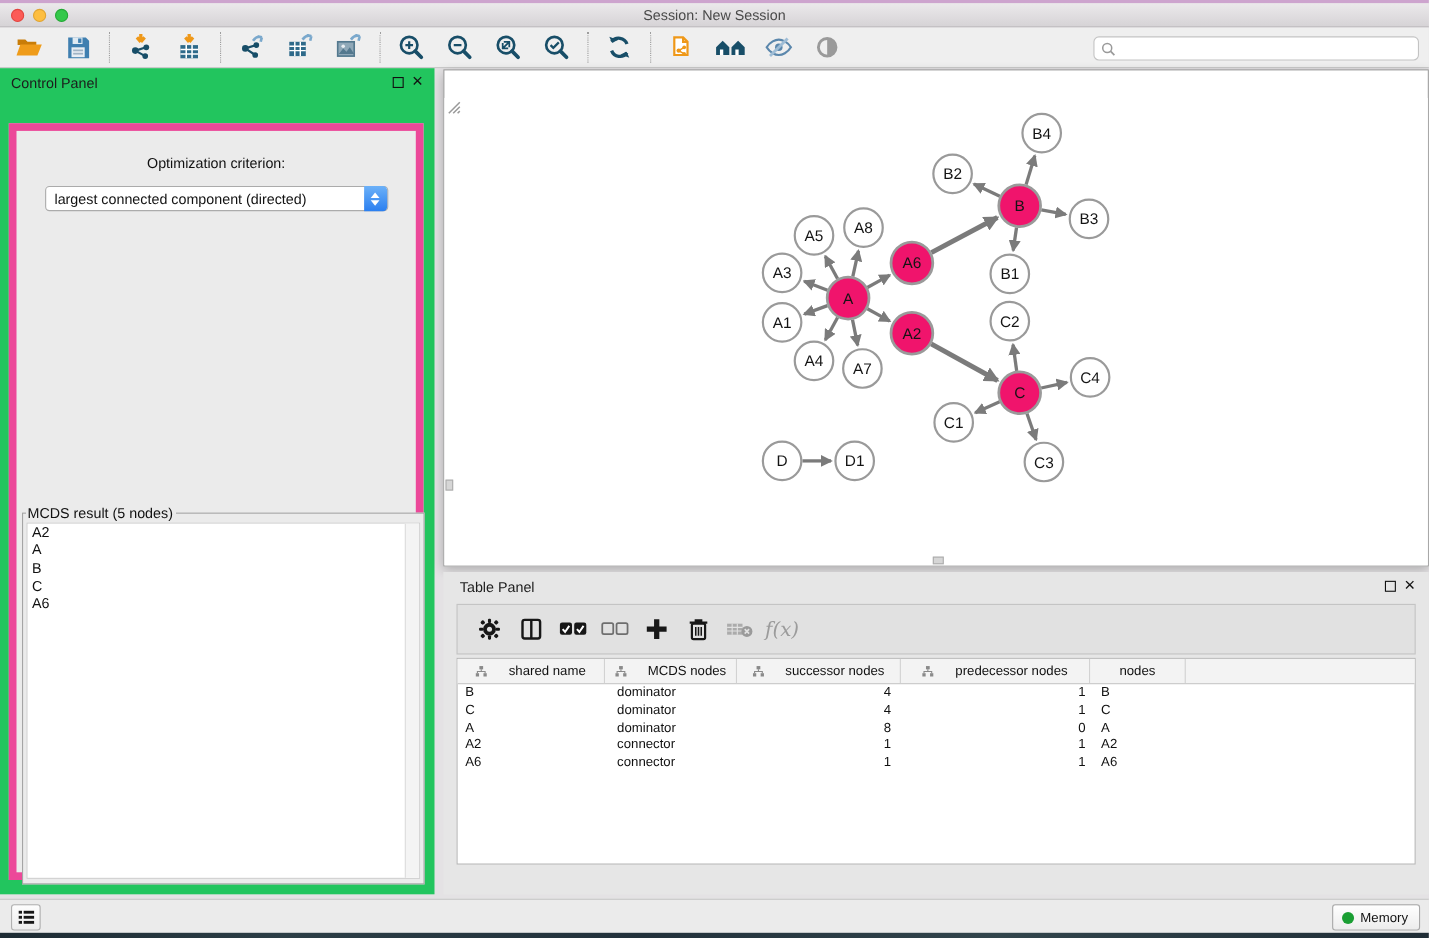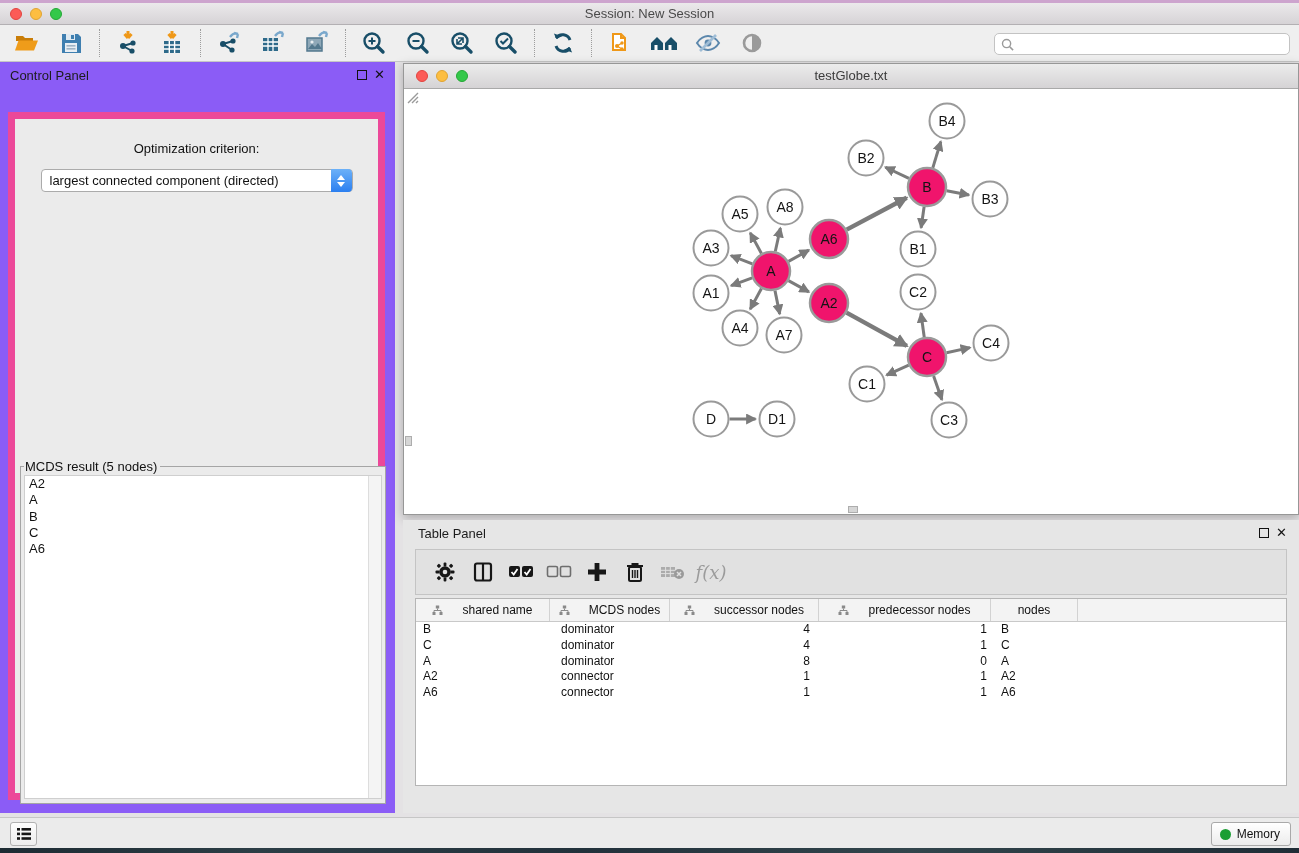--- a/index.html
+++ b/index.html
@@ -24,21 +24,21 @@
   .toolbar { position:absolute; left:0; top:25px; width:1299px; height:37px;
     background:#efefef; border-bottom:1px solid #c6c6c6; display:flex; align-items:center; padding-left:5px; }
   .tb-btn { width:34px; height:32px; border:none; background:transparent; display:flex;
     align-items:center; justify-content:center; cursor:pointer; margin:0 5px; }
   .tb-sep { width:1px; height:28px; margin:0 6px; border-left:1px dotted #9d9d9d; }
   .search-wrap { position:absolute; right:9px; top:8px; width:296px; height:22px; background:#fff;
     border:1px solid #c3c3c3; border-radius:5px; display:flex; align-items:center; padding-left:6px; }
   .search-wrap input { border:none; outline:none; flex:1; font-size:12px; height:18px; background:transparent; }
 
   
-  .control-panel { position:absolute; left:0; top:62px; width:395px; height:751px; background:#8b5cf6; }
+  .control-panel { position:absolute; left:0; top:62px; width:395px; height:751px; background:#22c55e; }
   .panel-head { position:absolute; left:0; top:0; width:100%; height:27px; }
   .panel-head .ph-title { position:absolute; left:10px; top:6px; font-size:13px; color:#1c1c1c; }
   .float-ico { position:absolute; top:8px; width:10px; height:10px; border:1.6px solid #111; cursor:pointer; }
   .close-ico { position:absolute; top:5px; font-size:13px; font-weight:bold; color:#111; cursor:pointer;
     font-family:"DejaVu Sans", sans-serif; }
   .control-panel .float-ico { right:28px; }
   .control-panel .close-ico { right:10px; }
 
   .ctl-tabs { position:absolute; left:0; top:33px; width:100%; display:flex; justify-content:center; }
   .tab { height:22px; line-height:20px; text-align:center; font-size:13px; background:#fff;
@@ -297,28 +297,20 @@
               <div class="list-item">C</div>
               <div class="list-item">A6</div>
             </div>
           <div class="mcds-scroll"></div>
         </div>
       </fieldset>
     </div>
   </div>
 
   <div class="net-window">
-    <div class="net-titlebar">
-      <div class="title">testGlobe.txt</div>
-      <div class="lights">
-        <div class="light red"></div>
-        <div class="light yellow"></div>
-        <div class="light green"></div>
-      </div>
-    </div>
     <div class="net-canvas">
       <svg id="graph" width="894" height="426">
           <defs>
             <marker id="arrow" viewBox="0 0 10 10" refX="8.5" refY="5" markerWidth="11" markerHeight="11" orient="auto" markerUnits="userSpaceOnUse">
               <path d="M0 0 L10 5 L0 10 z" fill="#7b7b7b"></path>
             </marker>
             <marker id="arrowBig" viewBox="0 0 10 10" refX="8.5" refY="5" markerWidth="14" markerHeight="14" orient="auto" markerUnits="userSpaceOnUse">
               <path d="M0 0 L10 5 L0 10 z" fill="#7b7b7b"></path>
             </marker>
           </defs>

